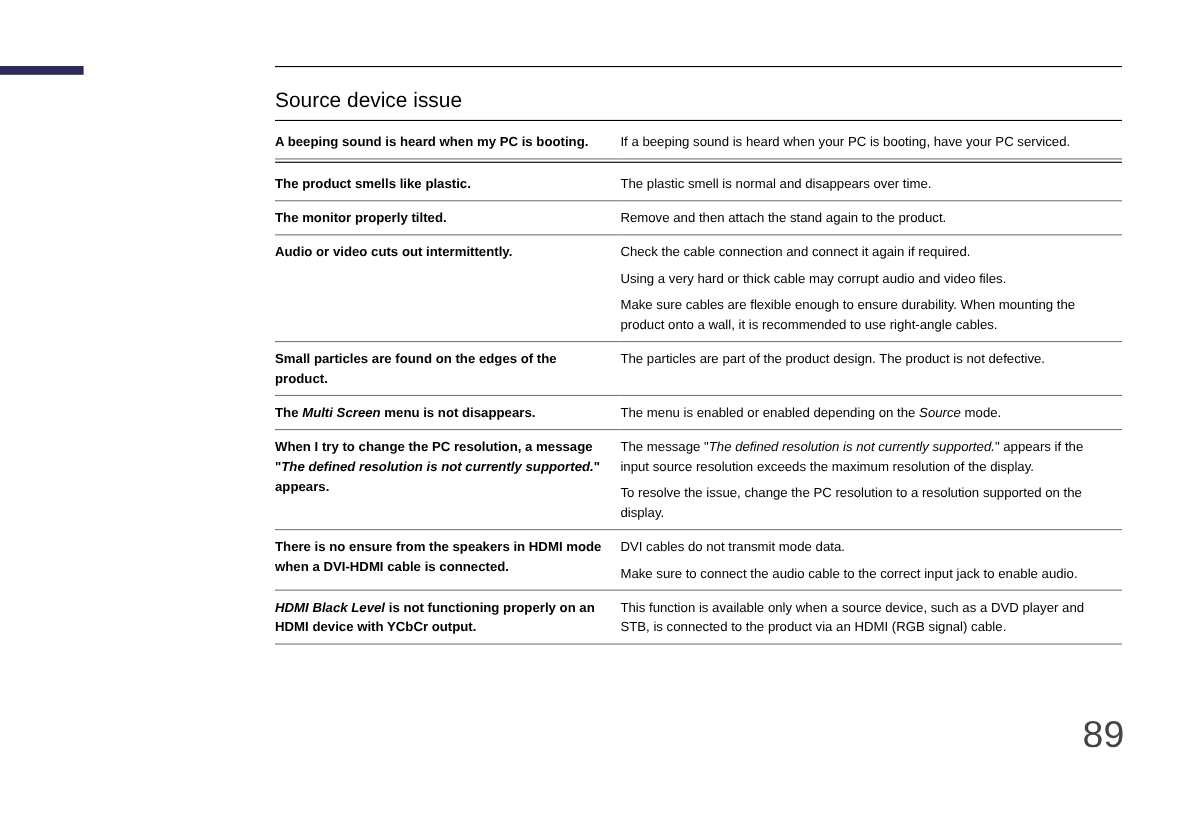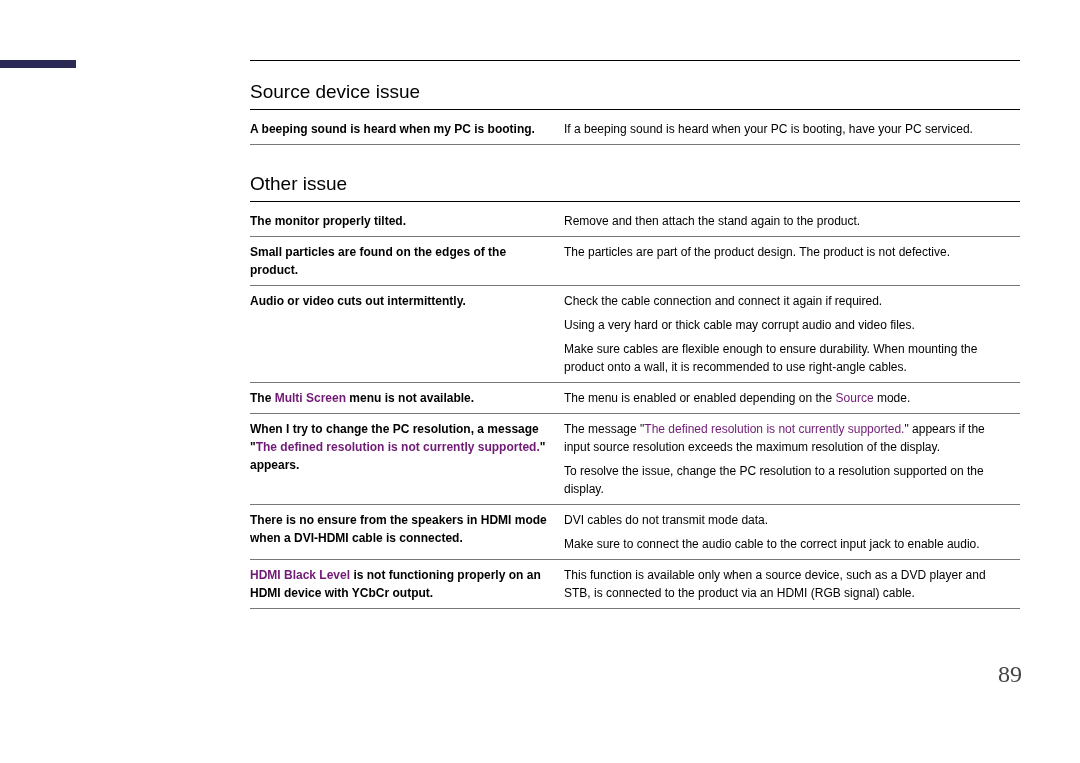--- a/index.html
+++ b/index.html
@@ -58,30 +58,30 @@
   }
   table.tbl td.issue {
     width: 300px;
     font-weight: 600;
     padding-right: 14px;
   }
   table.tbl td.answer {
     font-weight: 400;
   }
   .hl {
-    color: #701a75;
+    color: #000000;
+    font-style: italic;
   }
   .page-number {
     position: absolute;
     right: 58px;
     bottom: 22px;
-    font-size: 24px;
+    font-size: 34px;
     font-weight: 300;
     color: #444;
-    font-family: Liberation Serif, serif;
   }
   .answer p {
     margin: 0 0 6px 0;
   }
   .answer p:last-child {
     margin-bottom: 0;
   }
 </style>
 </head>
 <body>
@@ -96,42 +96,45 @@
     <hr class="section-rule">
     <table class="tbl">
       <tbody>
           <tr>
             <td class="issue"><span>A beeping sound is heard when my PC is booting.</span></td>
             <td class="answer"><span>If a beeping sound is heard when your PC is booting, have your PC serviced.</span></td>
           </tr>
         </tbody>
     </table>
 
-    <div class="section-title" style="margin-top:28px;">Other issue</div>
     <hr class="section-rule">
     <table class="tbl">
       <tbody>
           <tr>
+            <td class="issue"><span>The product smells like plastic.</span></td>
+            <td class="answer"><span>The plastic smell is normal and disappears over time.</span></td>
+          </tr>
+          <tr>
             <td class="issue"><span>The monitor properly tilted.</span></td>
             <td class="answer"><span>Remove and then attach the stand again to the product.</span></td>
-          </tr>
-          <tr>
-            <td class="issue"><span>Small particles are found on the edges of the product.</span></td>
-            <td class="answer"><span>The particles are part of the product design. The product is not defective.</span></td>
           </tr>
           <tr>
             <td class="issue"><span>Audio or video cuts out intermittently.</span></td>
             <td class="answer">
               <p><span>Check the cable connection and connect it again if required.</span></p>
               <p><span>Using a very hard or thick cable may corrupt audio and video files.</span></p>
               <p><span>Make sure cables are flexible enough to ensure durability. When mounting the product onto a wall, it is recommended to use right-angle cables.</span></p>
             </td>
           </tr>
           <tr>
-            <td class="issue"><span>The </span><span class="hl">Multi Screen</span><span> menu is not available.</span></td>
+            <td class="issue"><span>Small particles are found on the edges of the product.</span></td>
+            <td class="answer"><span>The particles are part of the product design. The product is not defective.</span></td>
+          </tr>
+          <tr>
+            <td class="issue"><span>The </span><span class="hl">Multi Screen</span><span> menu is not disappears.</span></td>
             <td class="answer"><span>The menu is enabled or enabled depending on the </span><span class="hl">Source</span><span> mode.</span></td>
           </tr>
           <tr>
             <td class="issue"><span>When I try to change the PC resolution, a message "</span><span class="hl">The defined resolution is not currently supported.</span><span>" appears.</span></td>
             <td class="answer">
               <p><span>The message "</span><span class="hl">The defined resolution is not currently supported.</span><span>" appears if the input source resolution exceeds the maximum resolution of the display.</span></p>
               <p><span>To resolve the issue, change the PC resolution to a resolution supported on the display.</span></p>
             </td>
           </tr>
           <tr>

